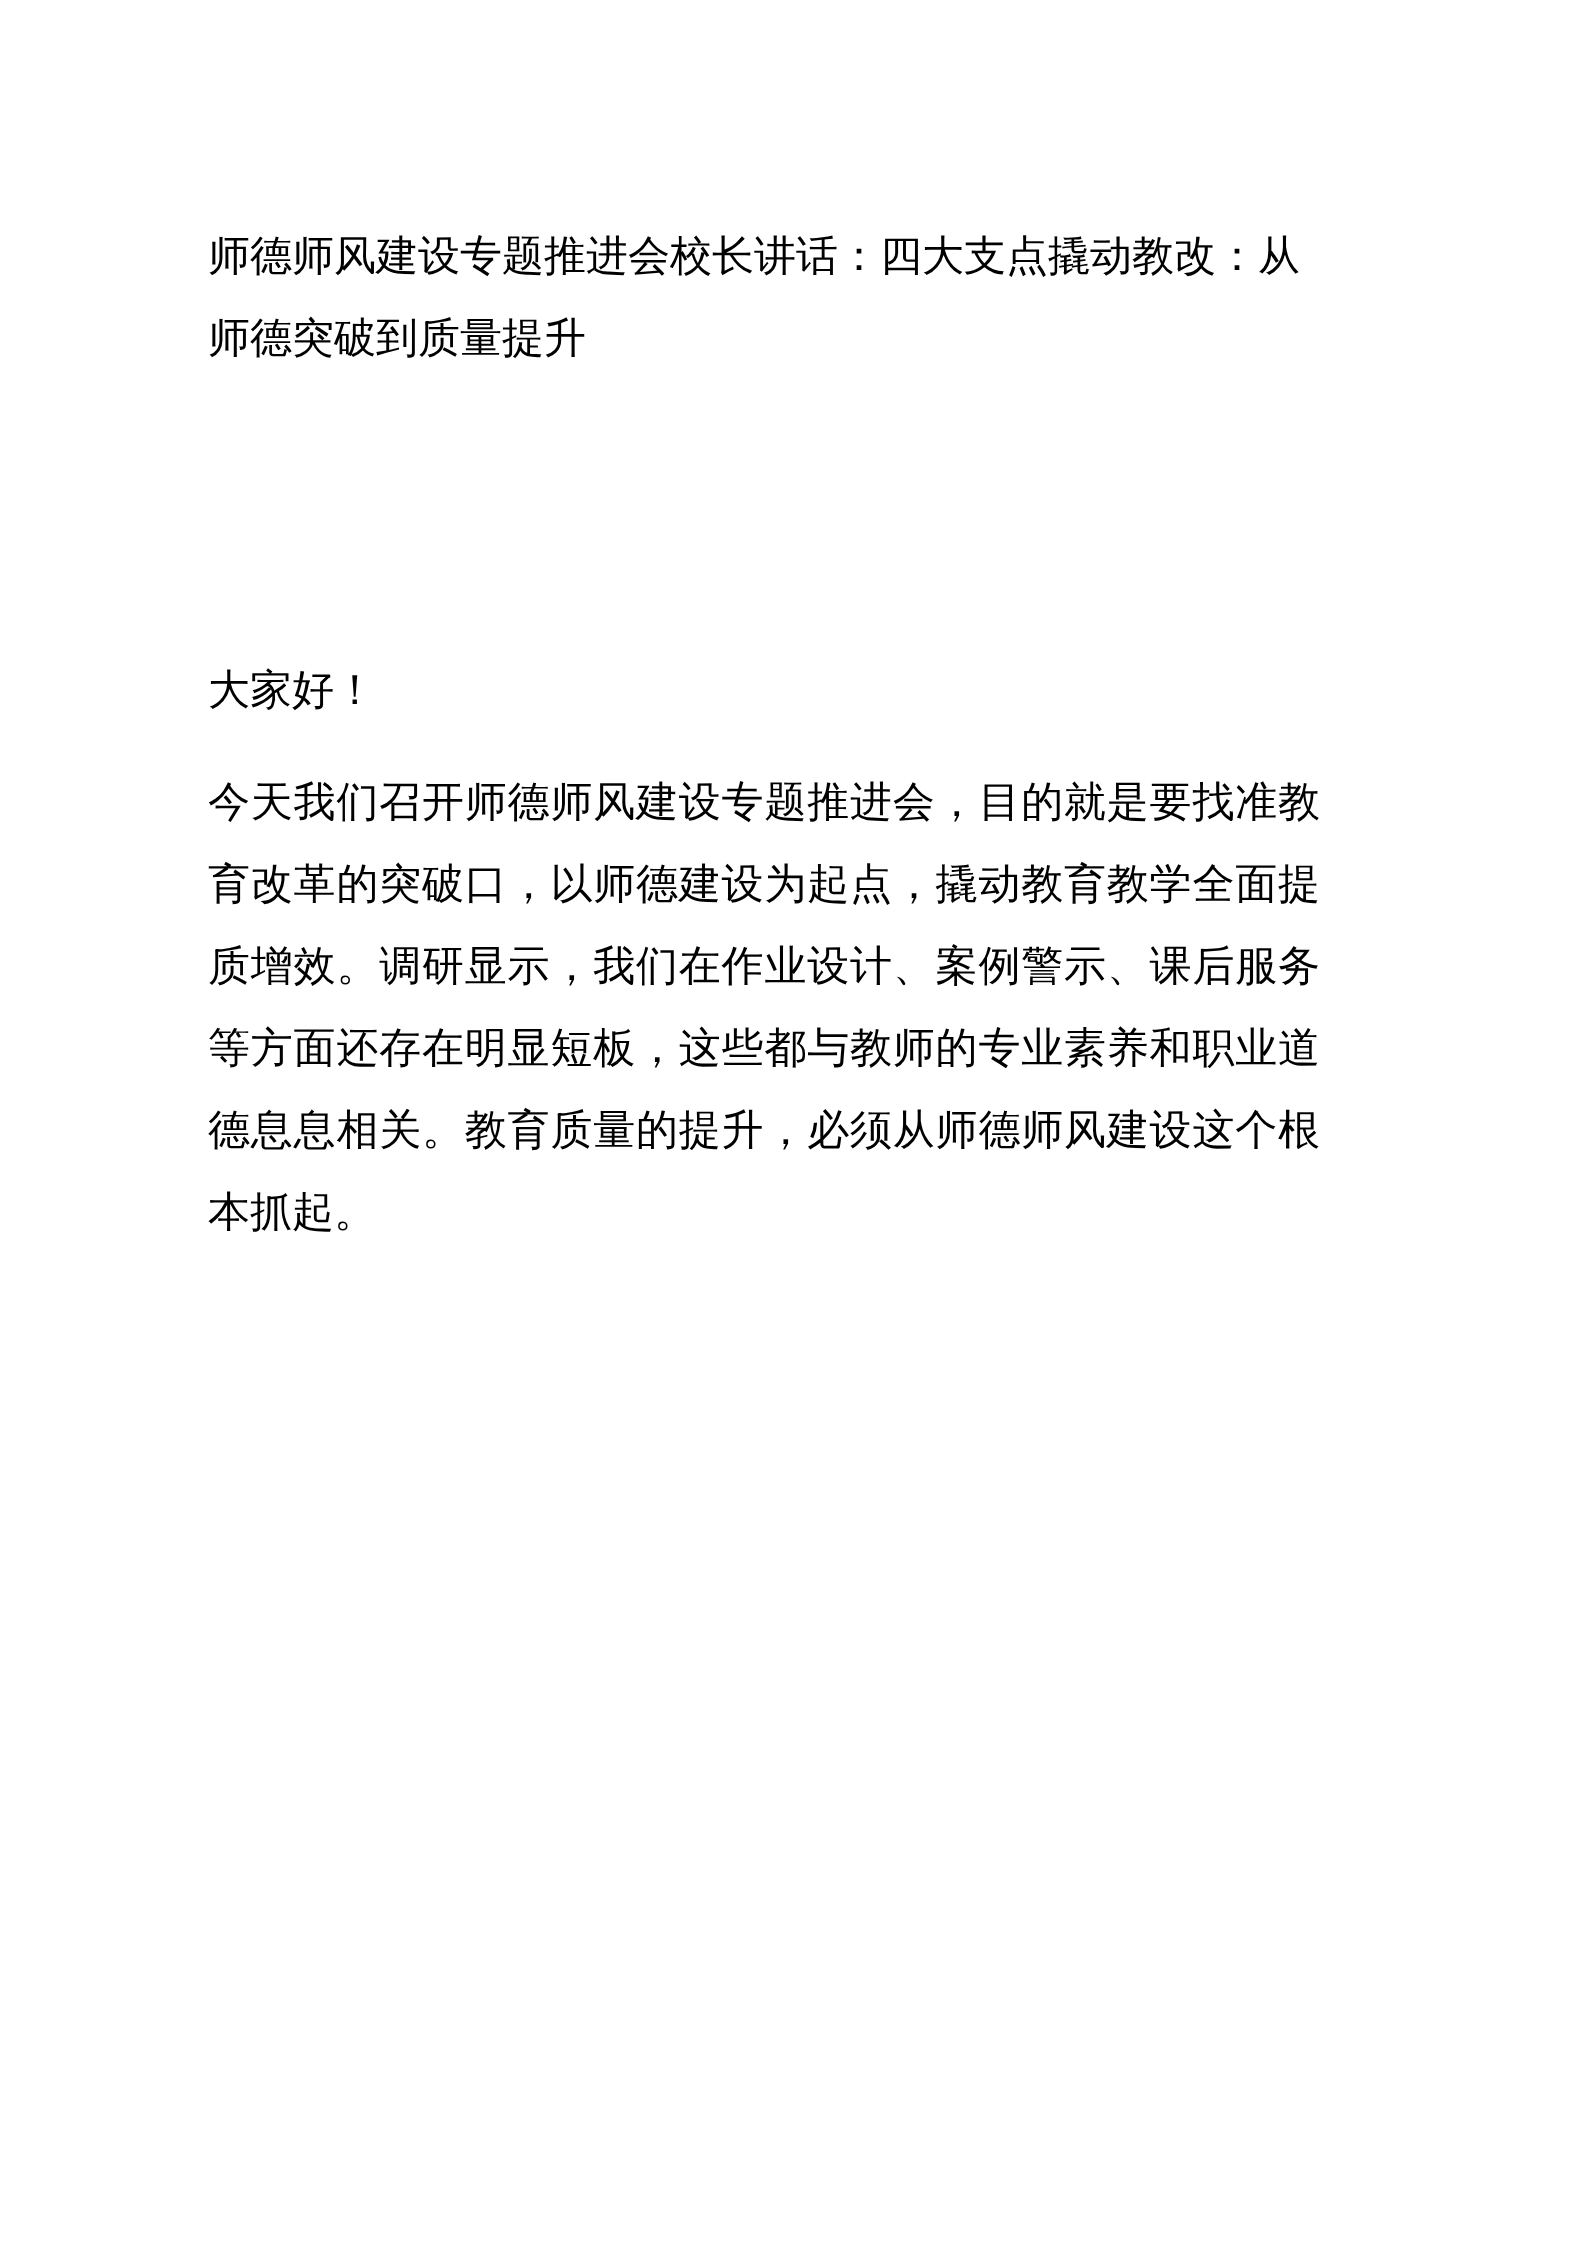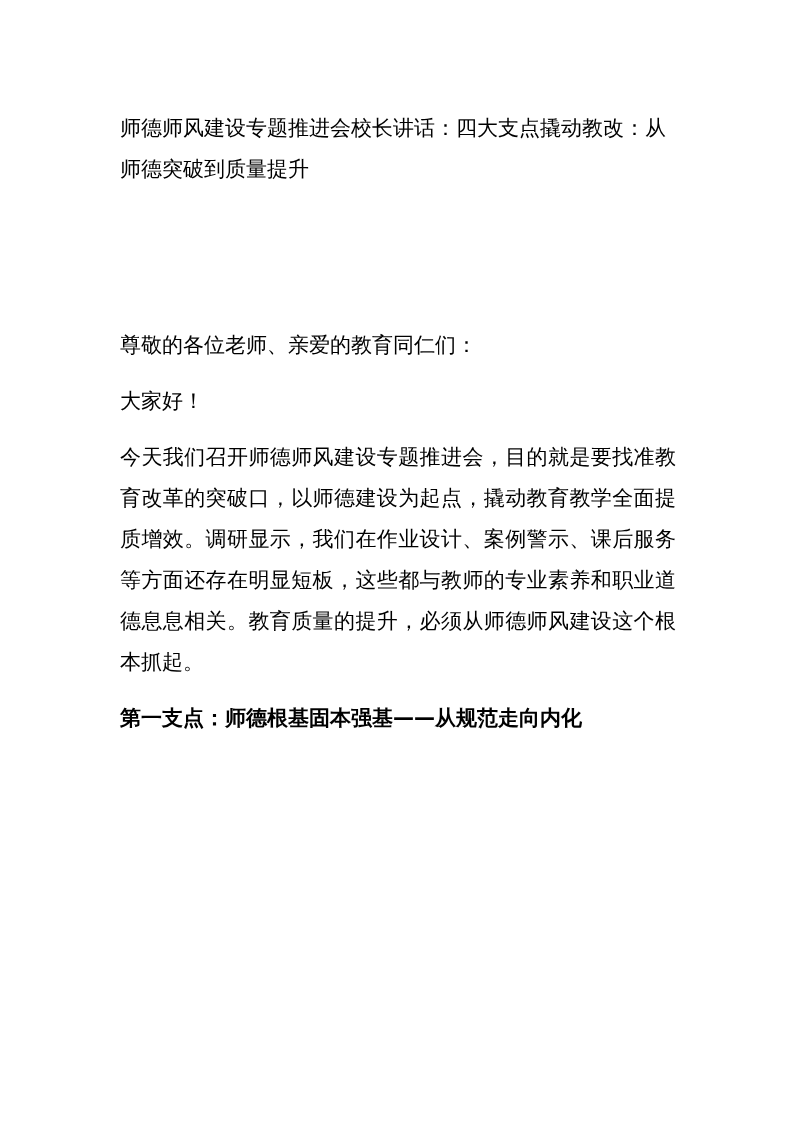--- a/index.html
+++ b/index.html
@@ -10,21 +10,21 @@
   body {
     width: 793px;
     height: 1122px;
     position: relative;
     overflow: hidden;
     font-family: "DejaVu Sans", "Liberation Sans", sans-serif;
     color: #000000;
   }
   .page {
     position: absolute;
-    left: 120px;
+    left: 104px;
     top: 108px;
     width: 556px;
   }
   .title {
     font-size: 21px;
     line-height: 41px;
     margin: 0;
     font-weight: normal;
     letter-spacing: 0px;
   }
@@ -44,17 +44,15 @@
     font-weight: bold;
     margin: 0;
   }
 </style>
 </head>
 <body>
 
 <div class="page">
   <h1 class="title">师德师风建设专题推进会校长讲话：四大支点撬动教改：从师德突破到质量提升</h1>
   <div class="spacer"></div>
-  <p class="para">尊敬的各位老师、亲爱的教育同仁们：</p>
   <p class="para">大家好！</p>
   <p class="para">今天我们召开师德师风建设专题推进会，目的就是要找准教育改革的突破口，以师德建设为起点，撬动教育教学全面提质增效。调研显示，我们在作业设计、案例警示、课后服务等方面还存在明显短板，这些都与教师的专业素养和职业道德息息相关。教育质量的提升，必须从师德师风建设这个根本抓起。</p>
-  <h2 class="heading">第一支点：师德根基固本强基——从规范走向内化</h2>
 </div>
 
 </body></html>

